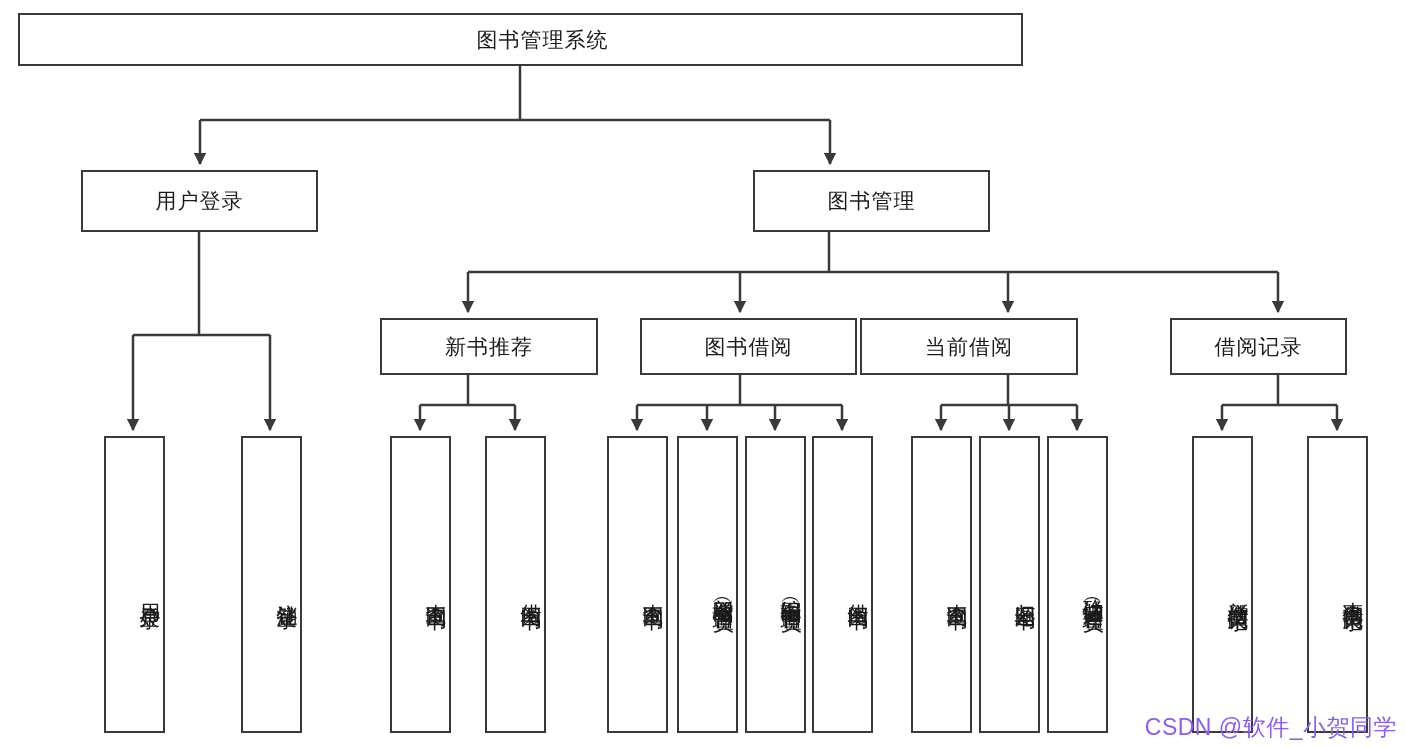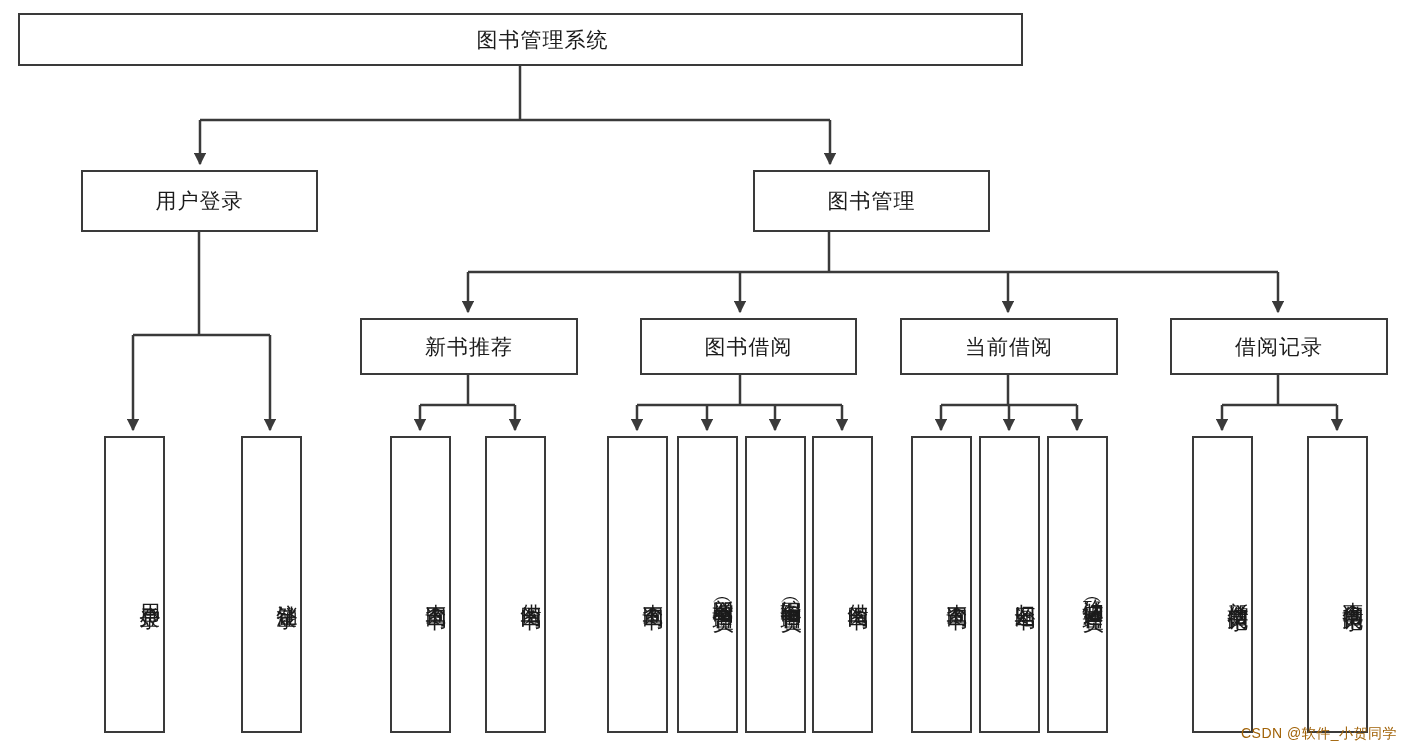--- a/index.html
+++ b/index.html
@@ -50,22 +50,22 @@
   }
   .node.vert > .vtext {
     writing-mode: vertical-rl;
     text-orientation: upright;
     display: block;
   }
   #watermark {
     position: absolute;
     right: 8px;
     bottom: 4px;
-    font-size: 14px;
-    color: #a16207;
+    font-size: 23px;
+    color: #8b5cf6;
     letter-spacing: 0.5px;
     font-family: "Liberation Sans", "DejaVu Sans", sans-serif;
     white-space: nowrap;
     pointer-events: none;
   }
 </style>
 </head>
 <body>
 
 <div id="canvas">
@@ -118,24 +118,24 @@
       <path d="M 1222 405 L 1222 430" marker-end="url(#arrow)"></path>
       <path d="M 1337 405 L 1337 430" marker-end="url(#arrow)"></path>
     </g>
   </svg>
 
   <div class="node horiz" style="left:18px; top:13px; width:1005px; height:53px;padding-left:44px;">图书管理系统</div>
 
   <div class="node horiz" style="left:81px; top:170px; width:237px; height:62px;">用户登录</div>
   <div class="node horiz" style="left:753px; top:170px; width:237px; height:62px;">图书管理</div>
 
-  <div class="node horiz" style="left:360px; top:318px; width:218px; height:57px;">新书推荐</div>
+  <div class="node horiz" style="left:380px; top:318px; width:218px; height:57px;">新书推荐</div>
   <div class="node horiz" style="left:632px; top:318px; width:217px; height:57px;margin-left:8px;">图书借阅</div>
-  <div class="node horiz" style="left:900px; top:318px; width:218px; height:57px;">当前借阅</div>
-  <div class="node horiz" style="left:1170px; top:318px; width:218px; height:57px;">借阅记录</div>
+  <div class="node horiz" style="left:860px; top:318px; width:218px; height:57px;">当前借阅</div>
+  <div class="node horiz" style="left:1170px; top:318px; width:177px; height:57px;">借阅记录</div>
 
   <div class="node vert" style="left:104px; top:436px; width:61px; height:297px;">
     <span class="vtext">用户登录</span>
   </div>
   <div class="node vert" style="left:241px; top:436px; width:61px; height:297px;">
     <span class="vtext">注销登录</span>
   </div>
 
   <div class="node vert" style="left:390px; top:436px; width:61px; height:297px;">
     <span class="vtext">查询图书</span>

